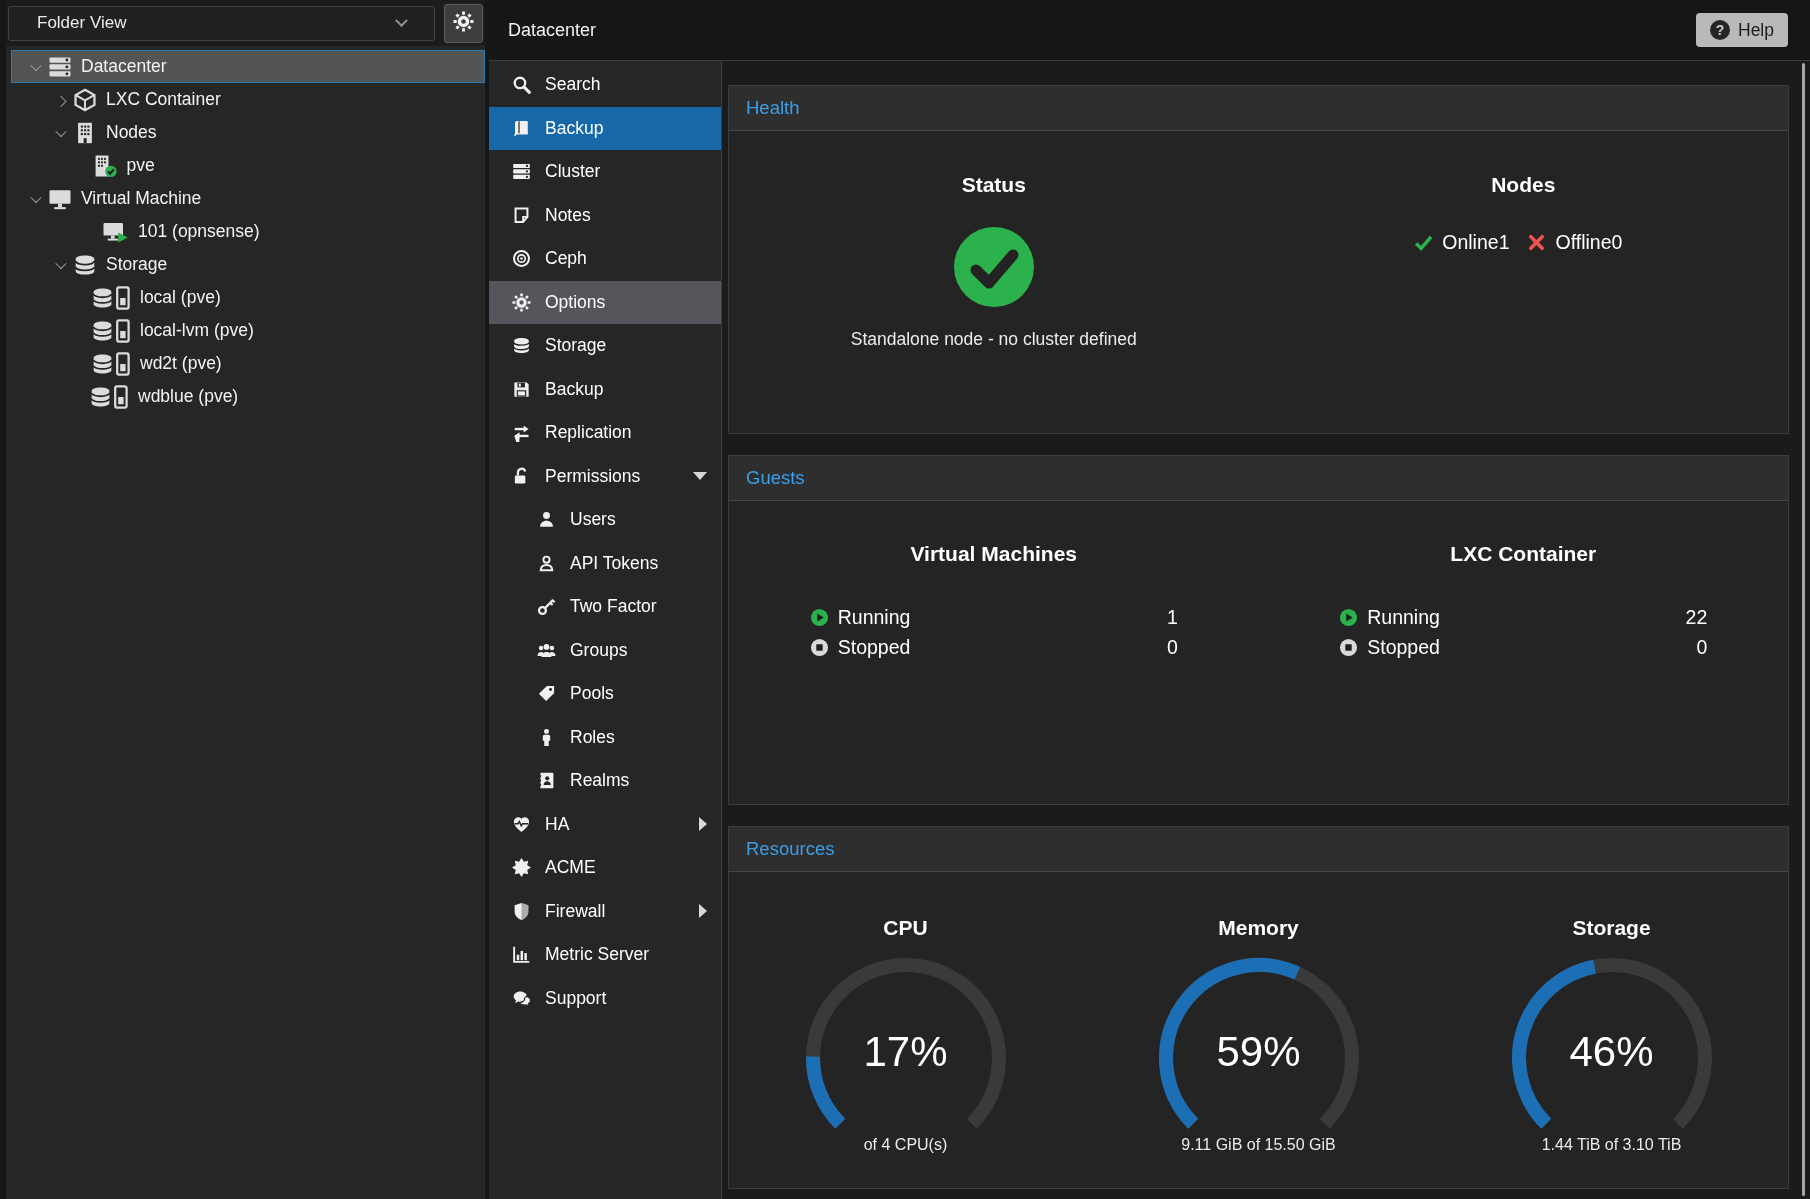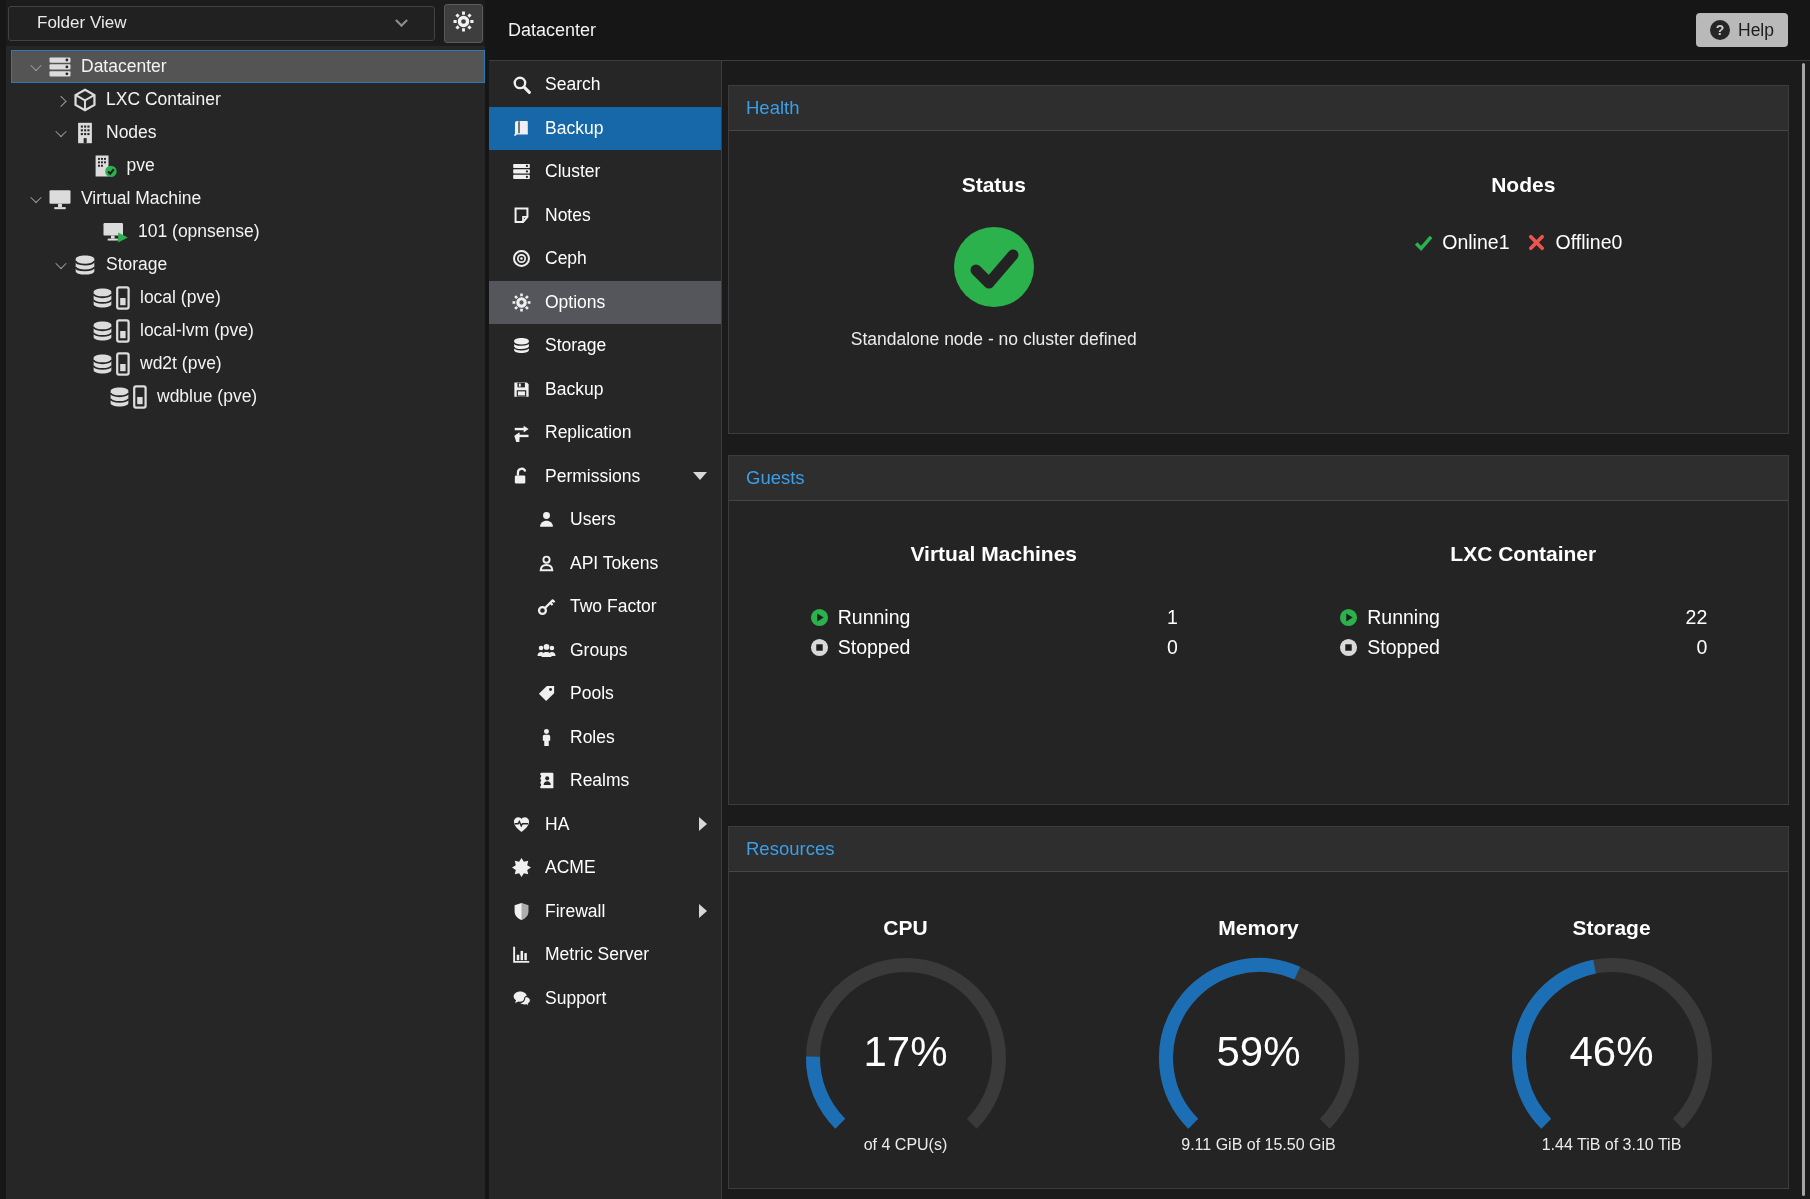--- a/index.html
+++ b/index.html
@@ -262,21 +262,21 @@
               <g fill="none" stroke="#262626" stroke-width="1.2">
                 <path d="M1.1 5.3c0 1.2 2.6 2.2 5.9 2.2s5.9-1 5.9-2.2"></path>
                 <path d="M1.1 9.1c0 1.2 2.6 2.2 5.9 2.2s5.9-1 5.9-2.2"></path>
               </g>
               <rect x="16.8" y=".9" width="7.6" height="14.2" rx="1.2" fill="none" stroke="currentColor" stroke-width="1.5"></rect>
               <rect x="18.8" y="8" width="3.6" height="4.8" fill="currentColor"></rect>
             </svg>
           </span>
           <span>wd2t (pve)</span>
         </div>
-        <div class="tree-row" style="padding-left: 91px;">
+        <div class="tree-row" style="padding-left: 72px;">
           <span class="leaf-slot"></span>
           <span class="tree-icon">
             <svg viewBox="0 0 26 16">
               <path d="M7 1.6c3.3 0 5.9 1 5.9 2.2v8.4c0 1.2-2.6 2.2-5.9 2.2s-5.9-1-5.9-2.2V3.8C1.1 2.6 3.7 1.6 7 1.6z" fill="currentColor"></path>
               <g fill="none" stroke="#262626" stroke-width="1.2">
                 <path d="M1.1 5.3c0 1.2 2.6 2.2 5.9 2.2s5.9-1 5.9-2.2"></path>
                 <path d="M1.1 9.1c0 1.2 2.6 2.2 5.9 2.2s5.9-1 5.9-2.2"></path>
               </g>
               <rect x="16.8" y=".9" width="7.6" height="14.2" rx="1.2" fill="none" stroke="currentColor" stroke-width="1.5"></rect>
               <rect x="18.8" y="8" width="3.6" height="4.8" fill="currentColor"></rect>

